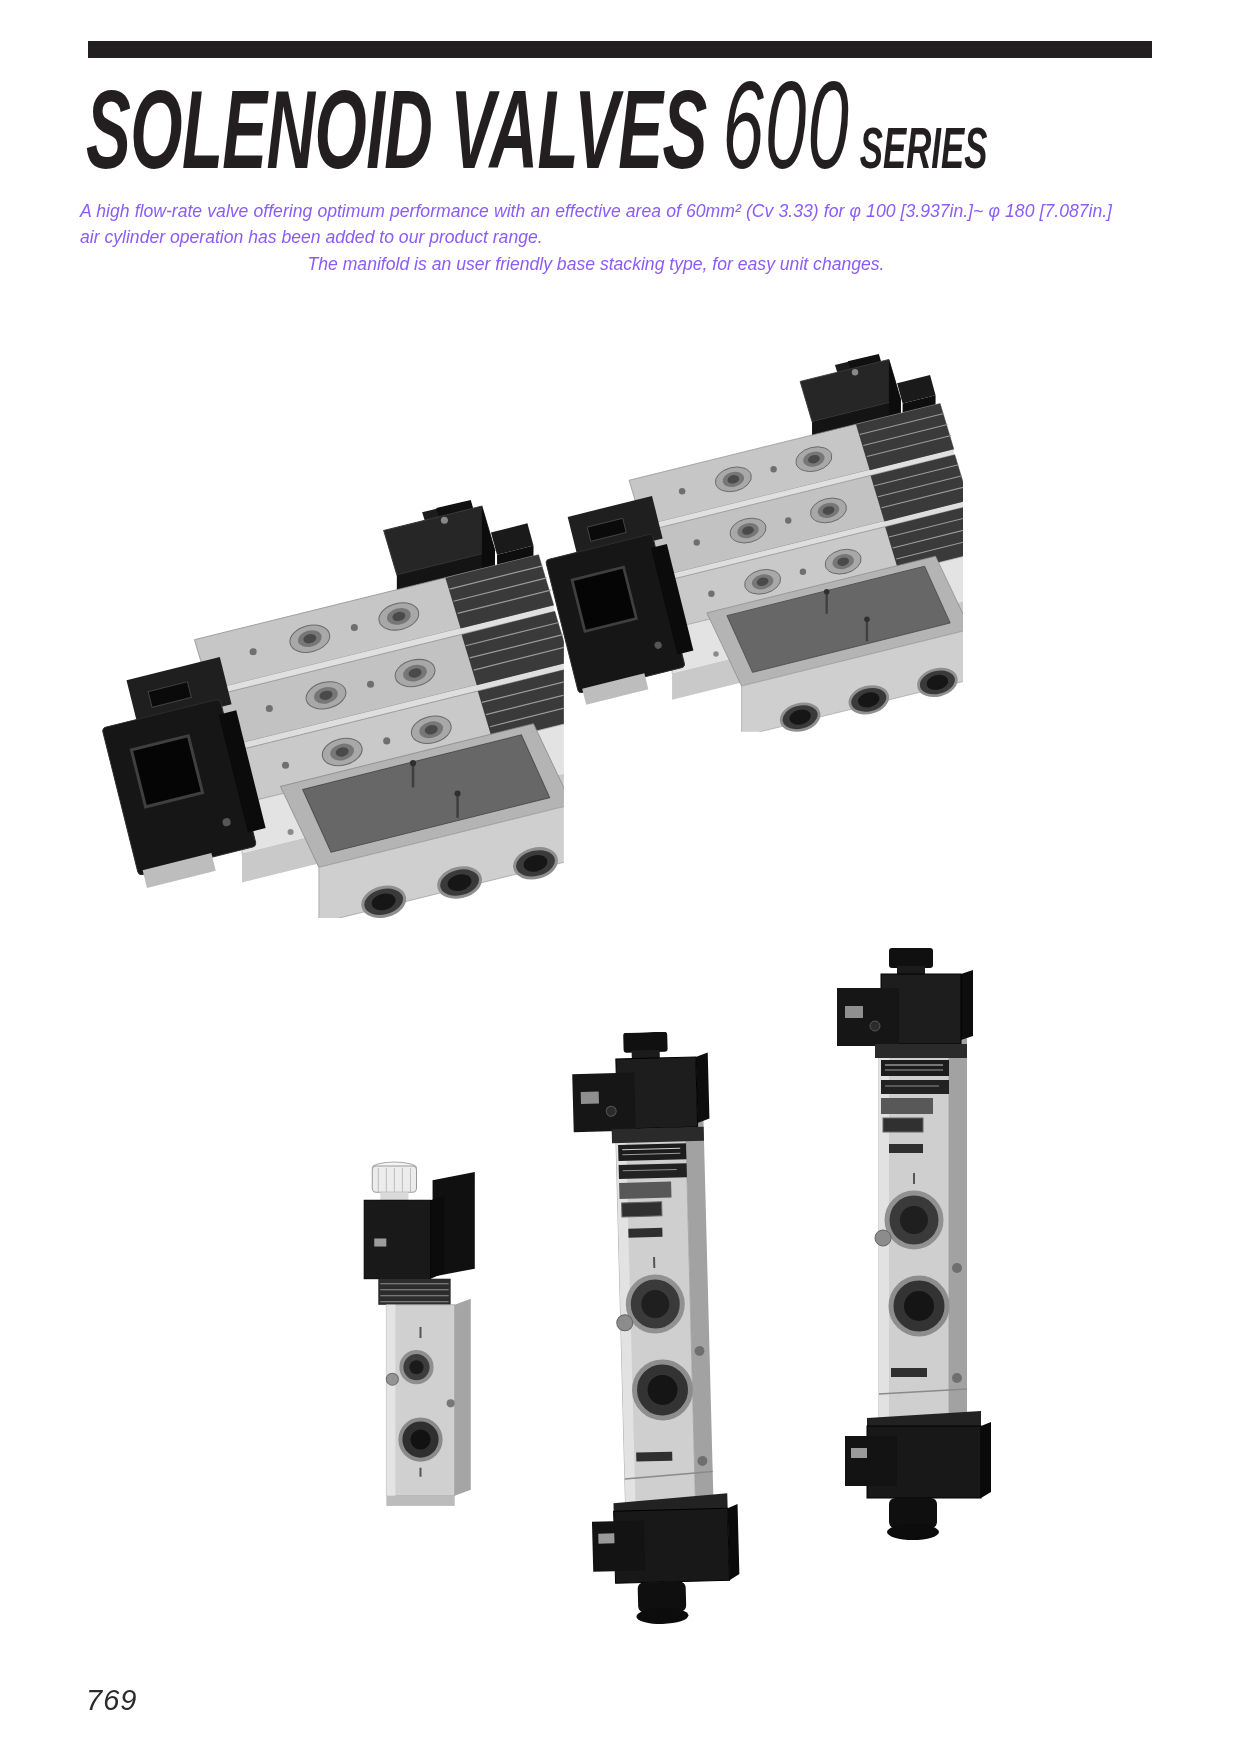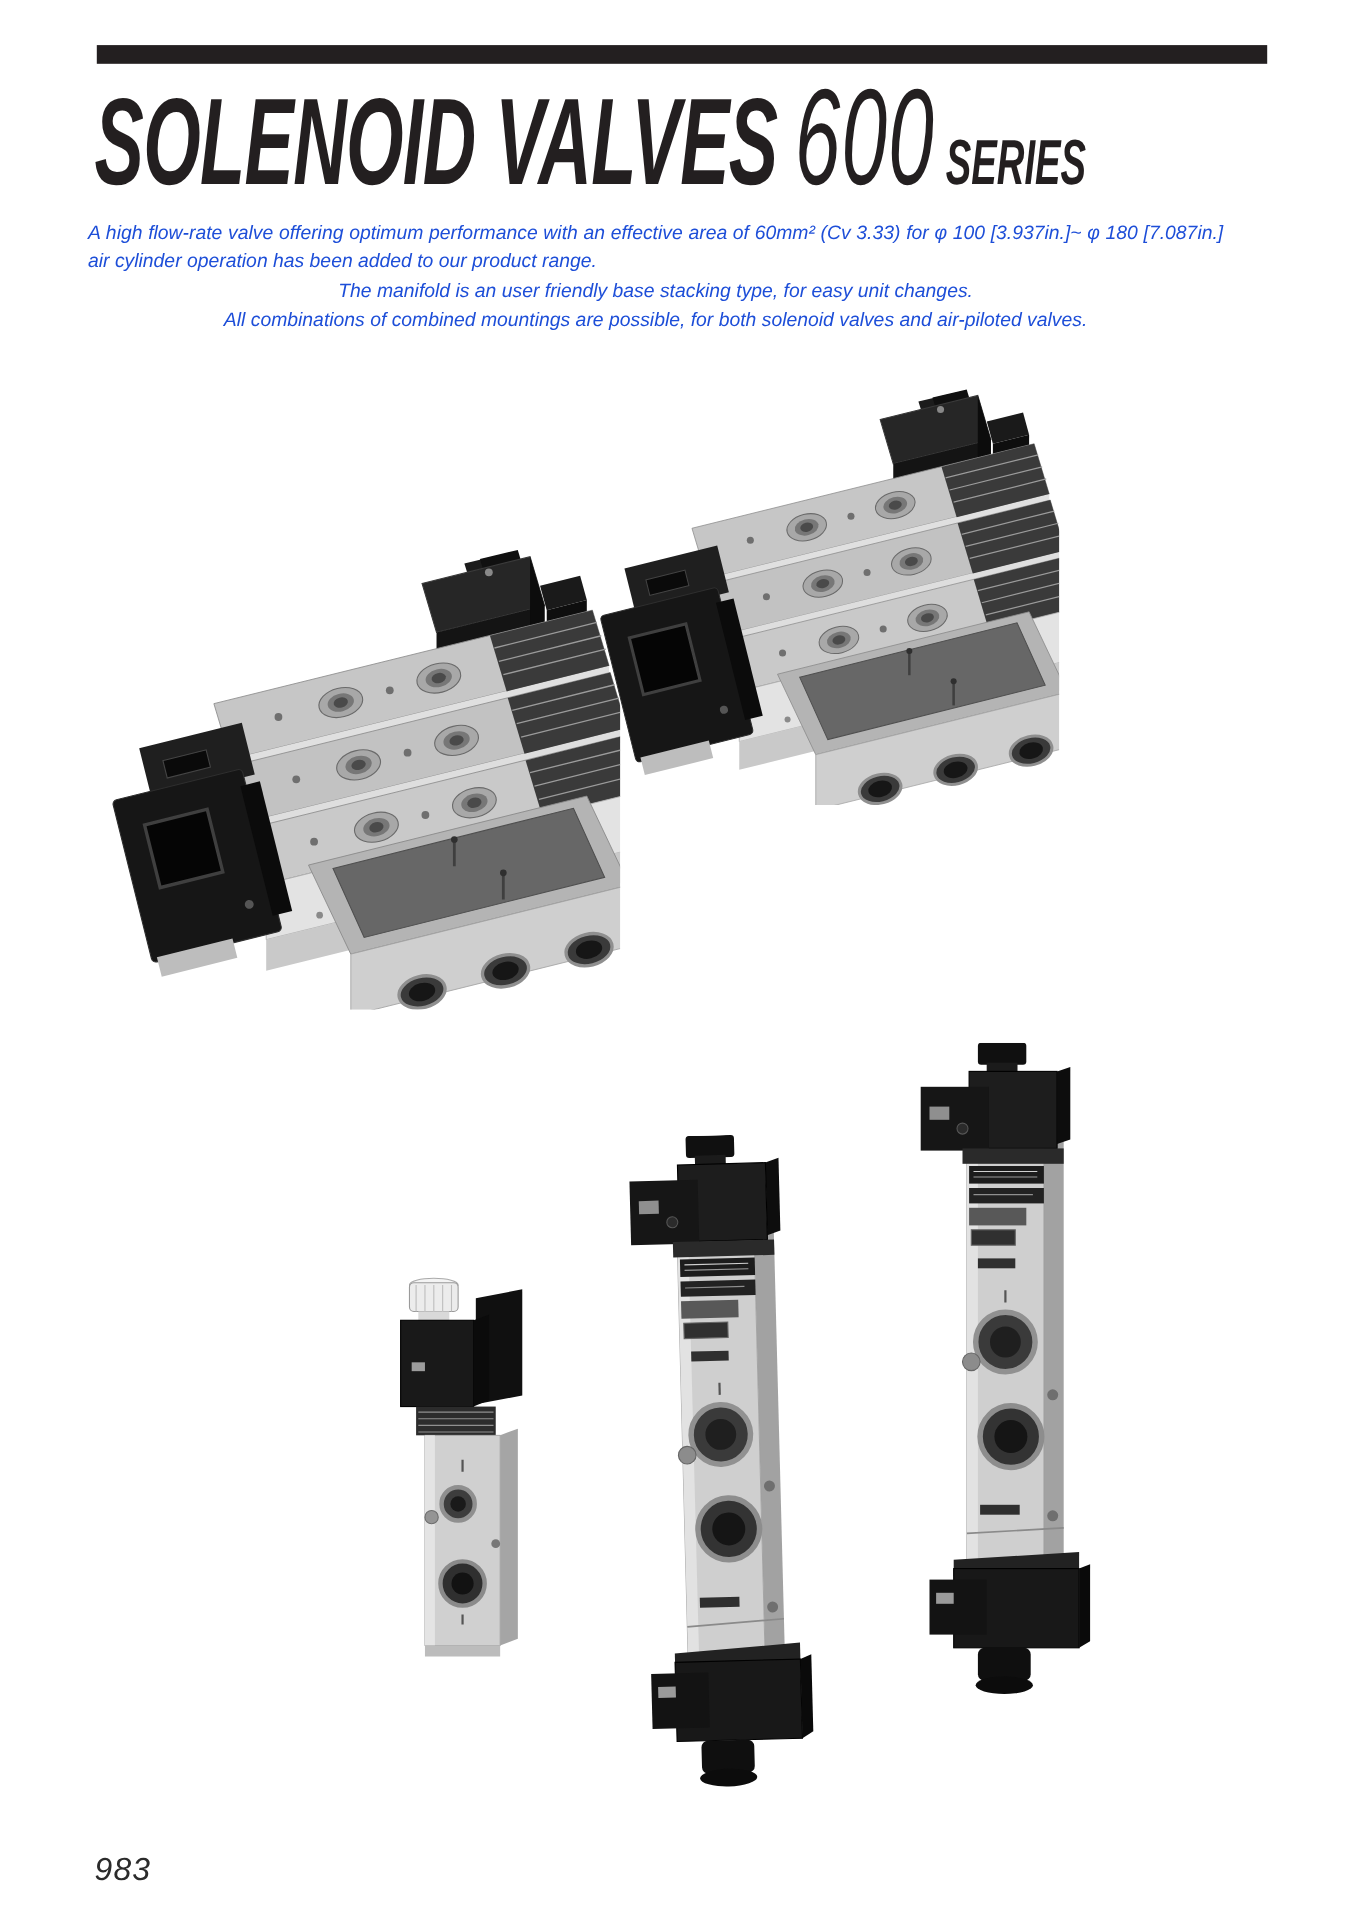--- a/index.html
+++ b/index.html
@@ -27,21 +27,21 @@
     font-size:112px;font-weight:bold;line-height:1;letter-spacing:-1px;
   }
   .title-number{
     font-size:124px;font-weight:normal;line-height:1;margin-left:26px;letter-spacing:2px;
   }
   .title-series{
     font-size:58px;font-weight:bold;line-height:1;margin-left:16px;letter-spacing:0;
   }
   .intro{
     position:absolute;left:80px;top:198px;width:1032px;
-    font-size:17.6px;line-height:26.3px;color:#1d4ed8;
+    font-size:17.6px;line-height:26.3px;color:#8b5cf6;
   }
   .intro p{margin:0;text-align:center;}
   .intro .justified{text-align:justify;}
   .figure{position:absolute;}
   .tilt{transform:rotate(-1.5deg);}
   .page-number{
     position:absolute;left:86px;top:1684px;
     font-size:29px;color:#2b2b2b;letter-spacing:1px;
   }
 </style>
@@ -54,21 +54,20 @@
 
   <div class="title-row">
     <span class="title-main">SOLENOID VALVES</span>
     <span class="title-number">600</span>
     <span class="title-series">SERIES</span>
   </div>
 
   <div class="intro">
     <p class="justified">A high flow-rate valve offering optimum performance with an effective area of 60mm² (Cv 3.33) for φ 100 [3.937in.]~ φ 180 [7.087in.] air cylinder operation has been added to our product range.</p>
     <p>The manifold is an user friendly base stacking type, for easy unit changes.</p>
-    <p>All combinations of combined mountings are possible, for both solenoid valves and air-piloted valves.</p>
   </div>
 
   <svg width="0" height="0" style="position:absolute" aria-hidden="true">
     <defs>
 
       <symbol id="sym-manifold" viewBox="0 0 470 415">
 
         <g>
           <polygon points="330,14 372,4 382,36 340,46" fill="#1c1c1c"></polygon>
           <polygon points="344,10 378,2 384,22 350,30" fill="#101010"></polygon>
@@ -275,15 +274,15 @@
   <svg class="figure tilt" style="left:572px;top:1032px" width="172" height="600" viewBox="0 0 170 600">
     <title>Double solenoid valve 600 series</title>
     <use href="#sym-valve-tall"></use>
   </svg>
 
   <svg class="figure" style="left:830px;top:948px" width="172" height="600" viewBox="0 0 170 600">
     <title>Double solenoid valve 600 series</title>
     <use href="#sym-valve-tall"></use>
   </svg>
 
-  <div class="page-number">983</div>
+  <div class="page-number">769</div>
 
 </div>
 
 </body></html>

